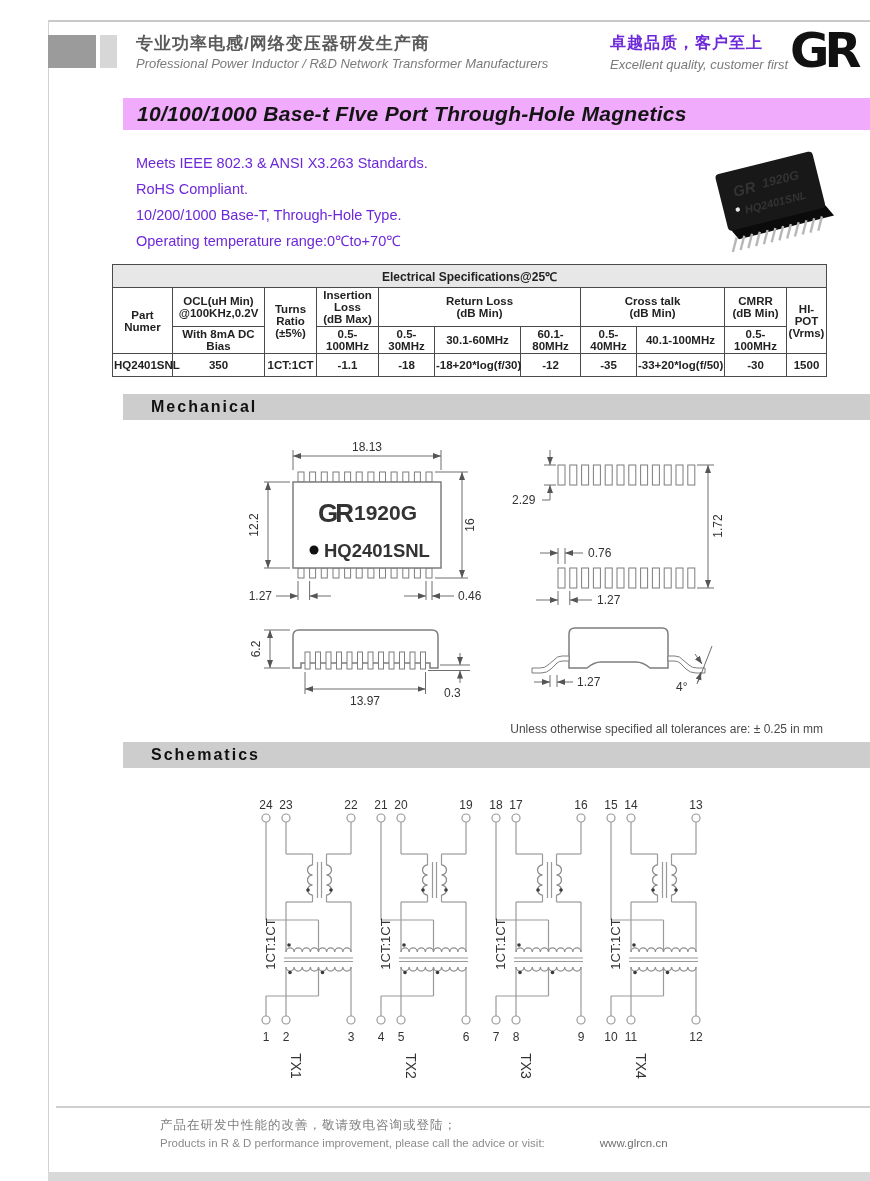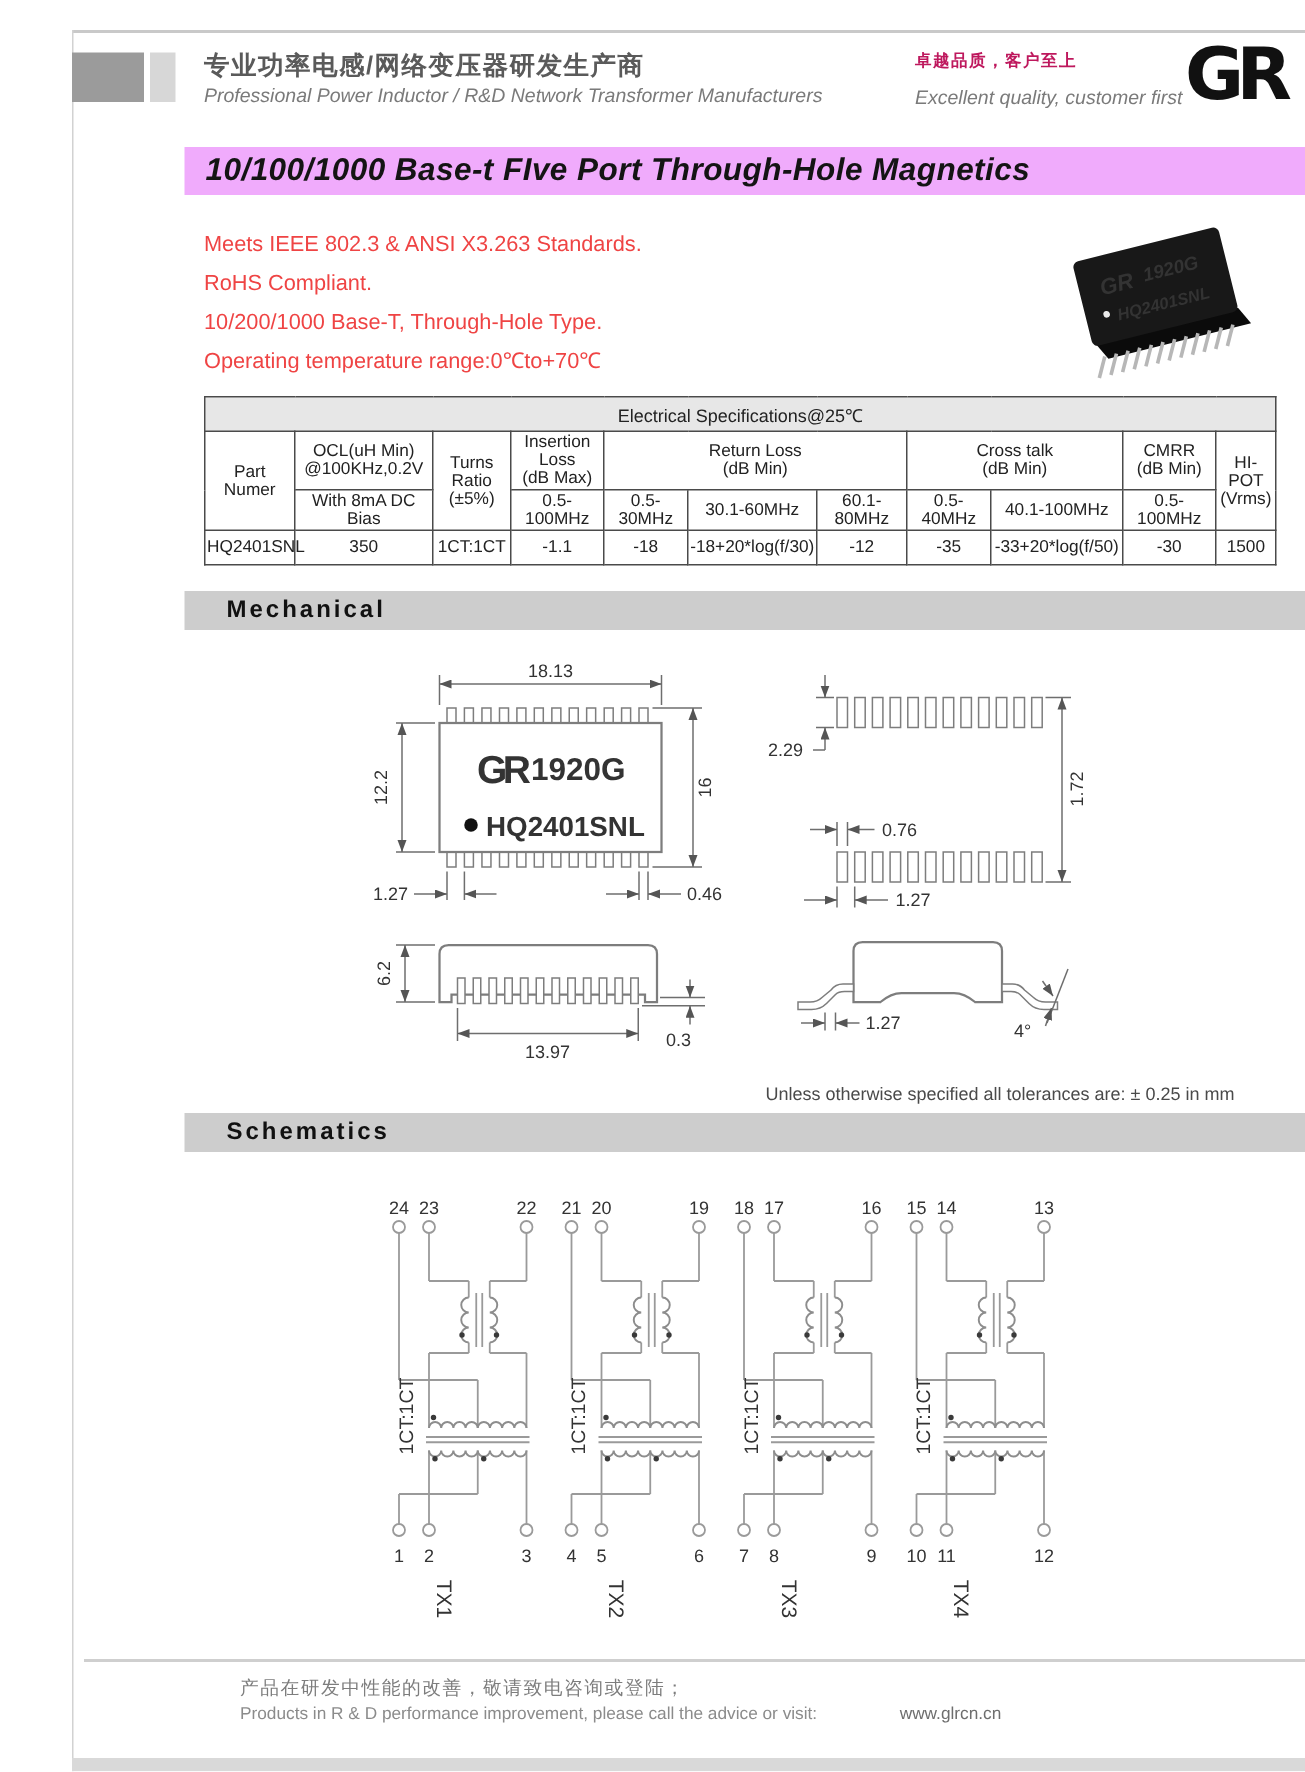--- a/index.html
+++ b/index.html
@@ -8,35 +8,35 @@
   .abs{position:absolute;}
   
   .topline{left:0;top:20px;width:870px;height:2px;background:#c9c9c9;}
   .sideline{top:20px;bottom:0;width:1px;background:#d2d2d2;}
   .bottombar{left:0;bottom:0;width:870px;height:9px;background:#d9d9d9;}
   
   .blk-dark{left:0;top:35px;width:48px;height:33px;background:#9b9b9b;}
   .blk-light{left:52px;top:35px;width:17px;height:33px;background:#d7d7d7;}
   .hdr-cn{left:88px;top:32px;font-size:17px;font-weight:bold;color:#5a5a5a;letter-spacing:1px;}
   .hdr-en{left:88px;top:56px;font-size:13px;font-style:italic;color:#7a7a7a;}
-  .slogan-cn{left:562px;top:33px;font-size:11px;font-weight:bold;color:#be185d;letter-spacing:1px;text-align:center;}
+  .slogan-cn{left:562px;top:33px;font-size:16px;font-weight:bold;color:#6d28d9;letter-spacing:1px;text-align:center;}
   .slogan-en{left:562px;top:57px;font-size:13px;font-style:italic;color:#7a7a7a;}
   .gtr-logo{left:742px;top:22px;font-size:48px;font-weight:bold;color:#111;letter-spacing:-5px;
             font-family:"DejaVu Sans",sans-serif;}
   
   .titlebar{left:75px;top:98px;width:751px;height:32px;background:#f0abfc;display:flex;align-items:center;}
   .titlebar span{font-size:21px;font-weight:bold;font-style:italic;color:#141414;padding-left:14px;letter-spacing:0.3px;}
   
-  .features{left:88px;top:150px;font-size:14.5px;line-height:26px;color:#ef4444;}
+  .features{left:88px;top:150px;font-size:14.5px;line-height:26px;color:#6d28d9;}
   
   .secbar{left:75px;width:755px;height:26px;background:#cdcdcd;display:flex;align-items:center;}
   .secbar span{font-size:16px;font-weight:bold;color:#111;padding-left:28px;letter-spacing:2px;}
   
-  .spec{left:88px;top:264px;width:714px;border-collapse:collapse;table-layout:fixed;
-        font-size:11.5px;text-align:center;color:#222;}
+  .spec{left:64px;top:264px;width:714px;border-collapse:collapse;table-layout:fixed;
+        font-size:11.5px;text-align:center;color:#222;font-weight:bold;}
   .spec td{border:1px solid #4a4a4a;padding:1px 1px;}
   .spec .ttl{background:#e7e7e7;height:20px;font-size:12px;}
   .spec .h2 td{height:36px;}
   .spec .h3 td{height:18px;}
   .spec .dr td{height:20px;}
   .pre{white-space:pre-line;}
   
   svg text{font-family:"Liberation Sans",sans-serif;fill:#333;}
   .dim{stroke:#6e6e6e;stroke-width:1;fill:none;}
   .shape{stroke:#7d7d7d;stroke-width:1.5;fill:#fff;}

